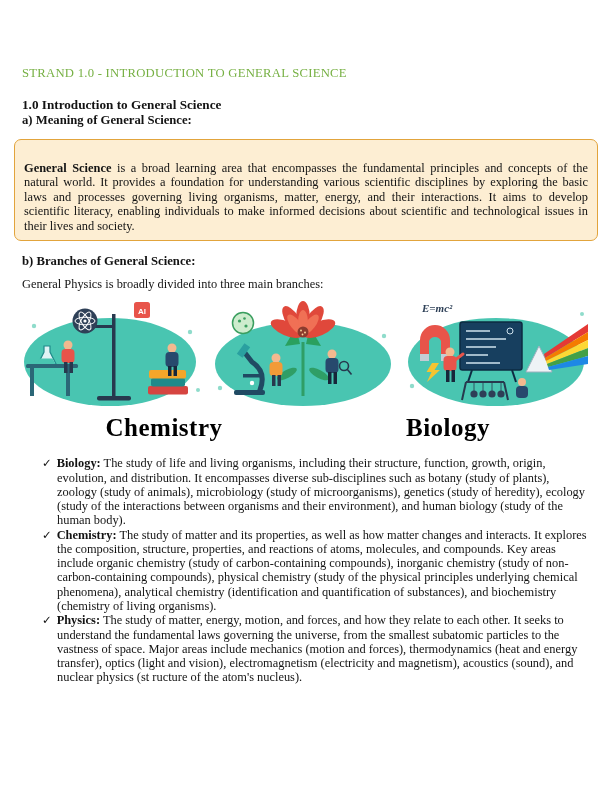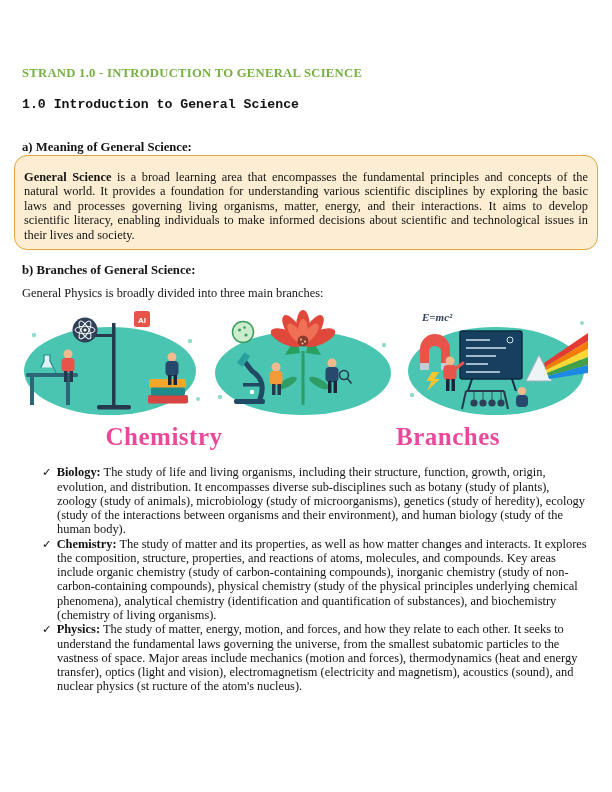--- a/index.html
+++ b/index.html
@@ -3,37 +3,37 @@
 <meta charset="utf-8">
 <style>
   * { margin:0; padding:0; box-sizing:border-box; }
   html, body { background:#ffffff; }
   .page {
     width:612px; height:792px; margin:0 auto; background:#fff;
     font-family:"Liberation Serif", serif; font-size:12.4px; color:#131313;
     padding:66px 22px 24px; overflow:hidden; position:relative;
   }
   .strand {
-    color:#76b043; font-size:12.7px; font-weight:bold; letter-spacing:.25px;
+    color:#76b043; font-size:12.7px; font-weight:normal; letter-spacing:.25px;
     margin-bottom:16px;
   }
-  .h-section { font-size:13.2px; font-weight:bold; margin-bottom:28px;font-family:Liberation Mono, monospace; }
-  .h-sub { font-size:12.7px; font-weight:bold; margin-bottom:0; }
+  .h-section { font-size:13.2px; font-weight:bold; margin-bottom:0; }
+  .h-sub { font-size:12.7px; font-weight:bold; margin-bottom:11px; }
   .def-box {
-    background:#fdeed3; border:1.6px solid #e2a43c; border-radius:13px;
-    padding:14px 9px 7px; margin:0 -8px 13px; text-align:justify; line-height:1.16;
+    background:#fdeed3; border:1.6px solid #e2a43c; border-radius:7px;
+    padding:21px 9px 7px; margin:0 -8px 13px; text-align:justify; line-height:1.16;
   }
   .def-box .lead { font-weight:bold; }
   .h-sub-b { font-size:12.7px; font-weight:bold; margin-bottom:8px; }
   .intro { margin-bottom:7px; line-height:1.16; }
   .illustration { margin-bottom:14px; }
   .illustration svg { display:block; }
   .panel-labels { display:flex; margin-top:-2px; }
   .panel-labels span {
-    flex:1; text-align:center; color:#ec4899; font-weight:bold;
+    flex:1; text-align:center; color:#000000; font-weight:bold;
     font-size:25px; font-family:"Liberation Serif", serif; letter-spacing:.5px;
   }
   ul.branches { list-style:none; margin:0 0 0 20px; }
   ul.branches li { padding-left:15px; text-indent:-15px; line-height:1.15; }
   .check { margin-right:5px; font-size:11.5px; }
   .term { font-weight:bold; }
 </style>
 </head>
 <body>
 
@@ -228,21 +228,21 @@
 
         <g>
           <circle cx="500" cy="84" r="4" fill="#f3b98f"></circle>
           <rect x="494" y="88" width="12" height="12" rx="4" fill="#27496d"></rect>
         </g>
       </g>
     </svg>
 
     <div class="panel-labels">
       <span>Chemistry</span>
-      <span>Branches</span>
+      <span>Biology</span>
     </div>
   </div>
 
   <ul class="branches">
     <li><span class="check">✓</span><span class="term">Biology:</span><span> The study of life and living organisms, including their structure, function, growth, origin, evolution, and distribution. It encompasses diverse sub-disciplines such as botany (study of plants), zoology (study of animals), microbiology (study of microorganisms), genetics (study of heredity), ecology (study of the interactions between organisms and their environment), and human biology (study of the human body).</span></li>
     <li><span class="check">✓</span><span class="term">Chemistry:</span><span> The study of matter and its properties, as well as how matter changes and interacts. It explores the composition, structure, properties, and reactions of atoms, molecules, and compounds. Key areas include organic chemistry (study of carbon-containing compounds), inorganic chemistry (study of non-carbon-containing compounds), physical chemistry (study of the physical principles underlying chemical phenomena), analytical chemistry (identification and quantification of substances), and biochemistry (chemistry of living organisms).</span></li>
     <li><span class="check">✓</span><span class="term">Physics:</span><span> The study of matter, energy, motion, and forces, and how they relate to each other. It seeks to understand the fundamental laws governing the universe, from the smallest subatomic particles to the vastness of space. Major areas include mechanics (motion and forces), thermodynamics (heat and energy transfer), optics (light and vision), electromagnetism (electricity and magnetism), acoustics (sound), and nuclear physics (st ructure of the atom's nucleus).</span></li>
   </ul>
 
 </div>

